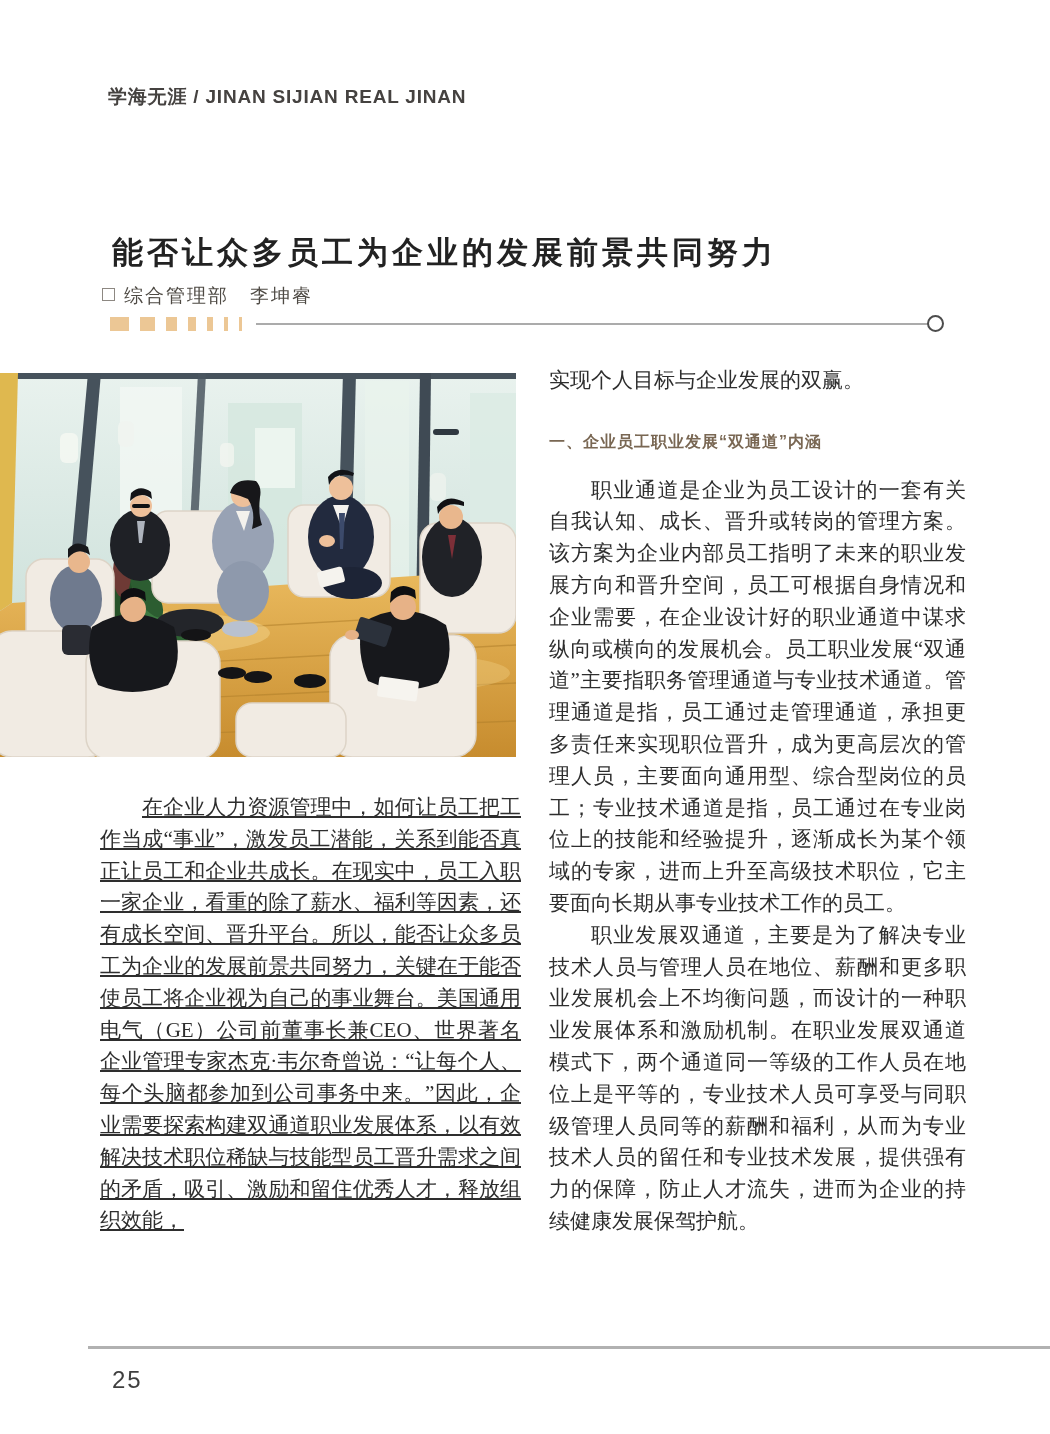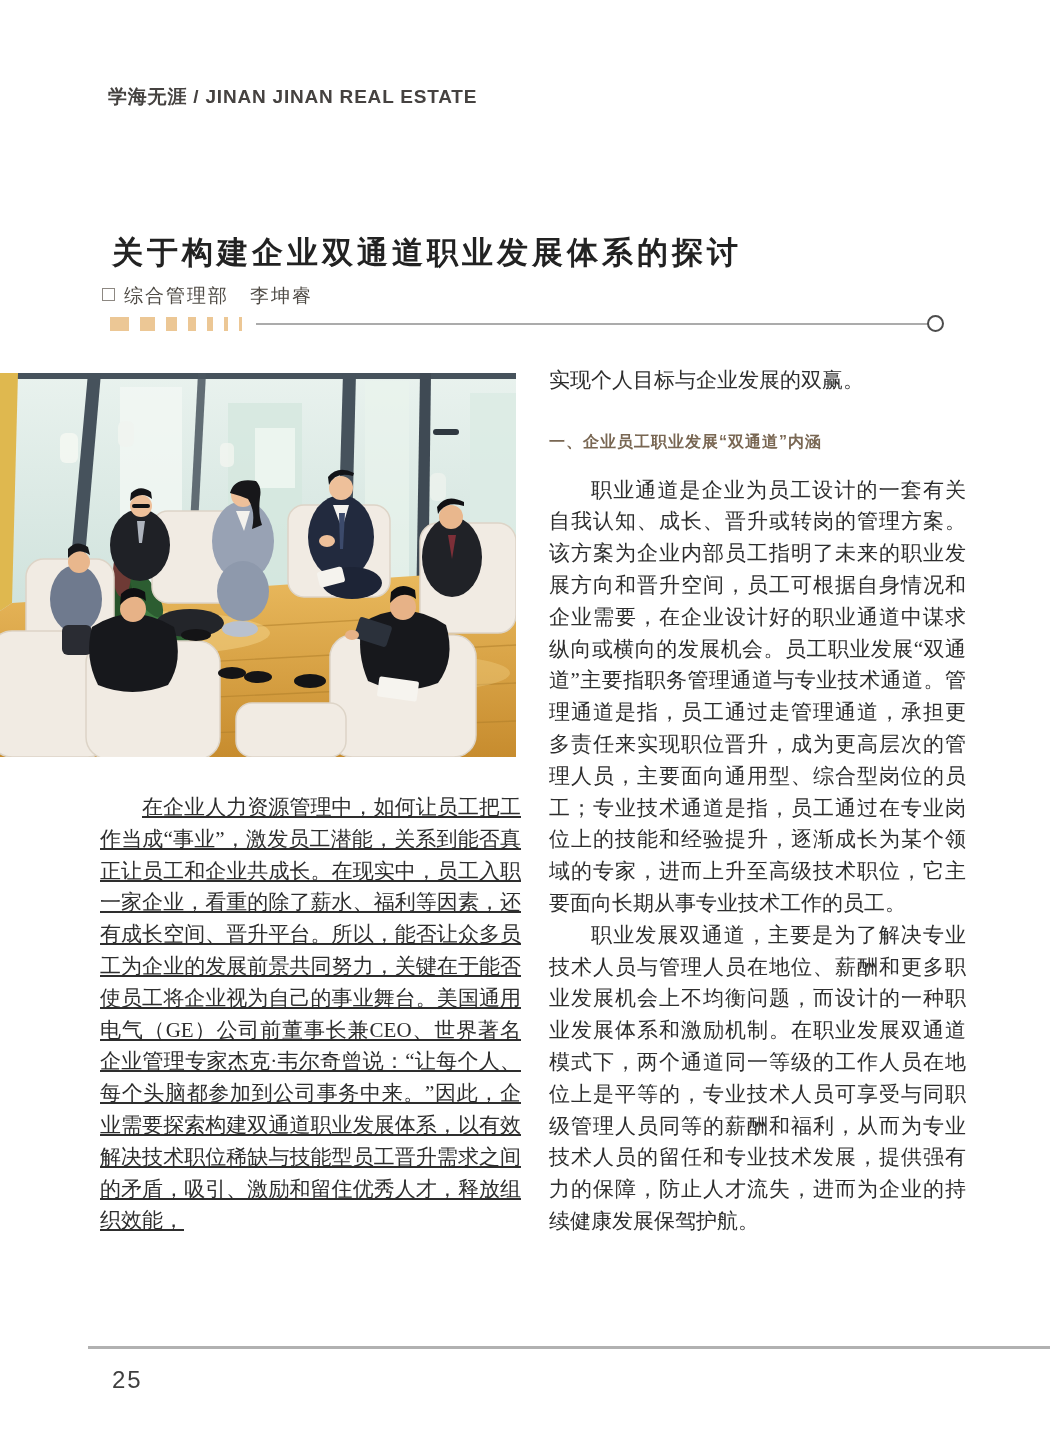--- a/index.html
+++ b/index.html
@@ -59,23 +59,23 @@
     position:absolute;left:112px;top:1366px;
     font-family:"Liberation Sans","DejaVu Sans",sans-serif;
     font-size:24px;color:#3f3f3f;letter-spacing:2px;
   }
 </style>
 </head>
 <body>
 
 <div class="page">
 
-  <div class="header">学海无涯 / JINAN JINAN REAL ESTATE</div>
-
-  <h1 class="title">关于构建企业双通道职业发展体系的探讨</h1>
+  <div class="header">学海无涯 / JINAN SIJIAN REAL JINAN</div>
+
+  <h1 class="title">能否让众多员工为企业的发展前景共同努力</h1>
 
   <div class="byline">
     <span class="byline-square"></span><span>综合管理部　李坤睿</span>
   </div>
 
   <div class="decor">
     <span class="bar b1"></span>
     <span class="bar b2"></span>
     <span class="bar b3"></span>
     <span class="bar b4"></span>

